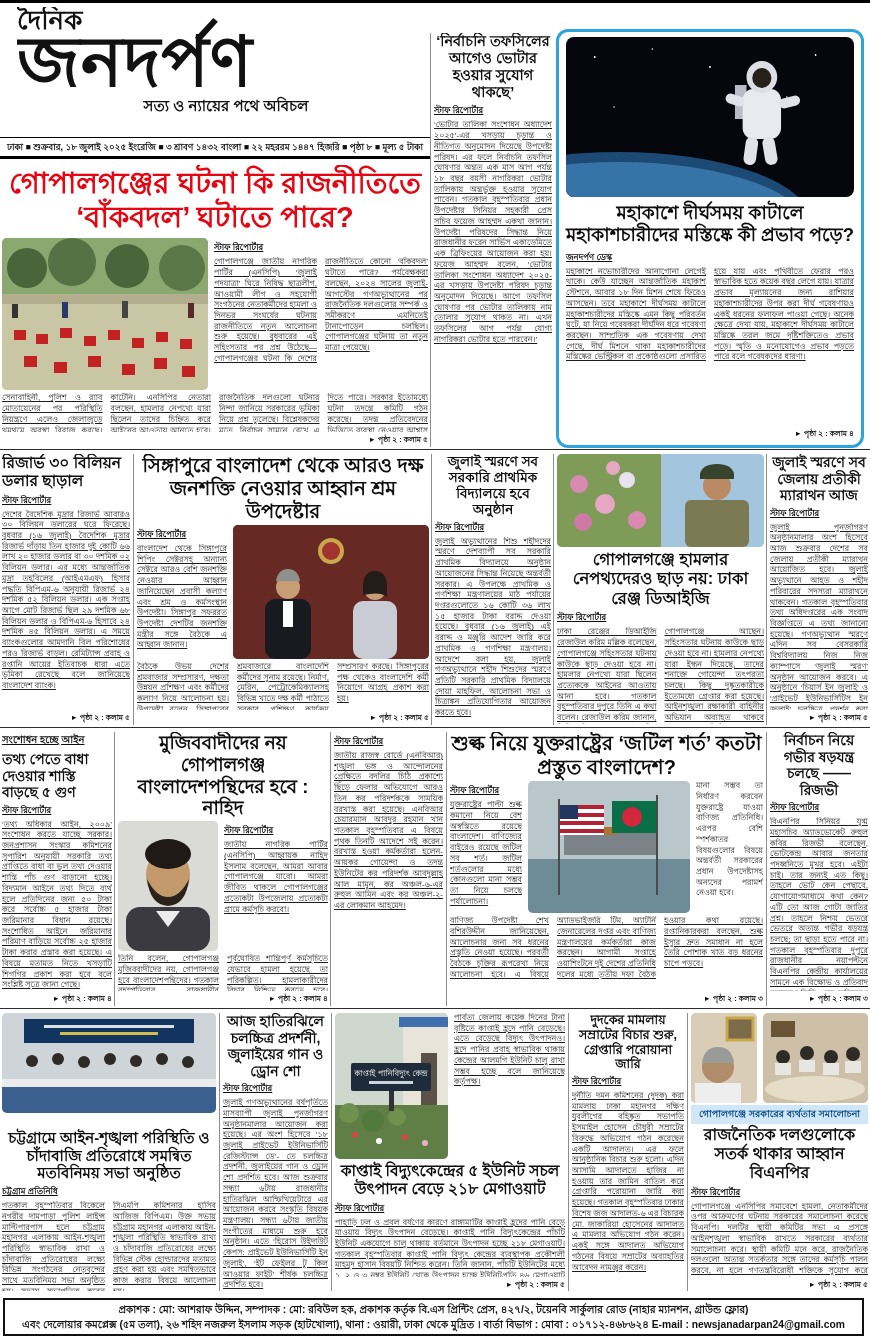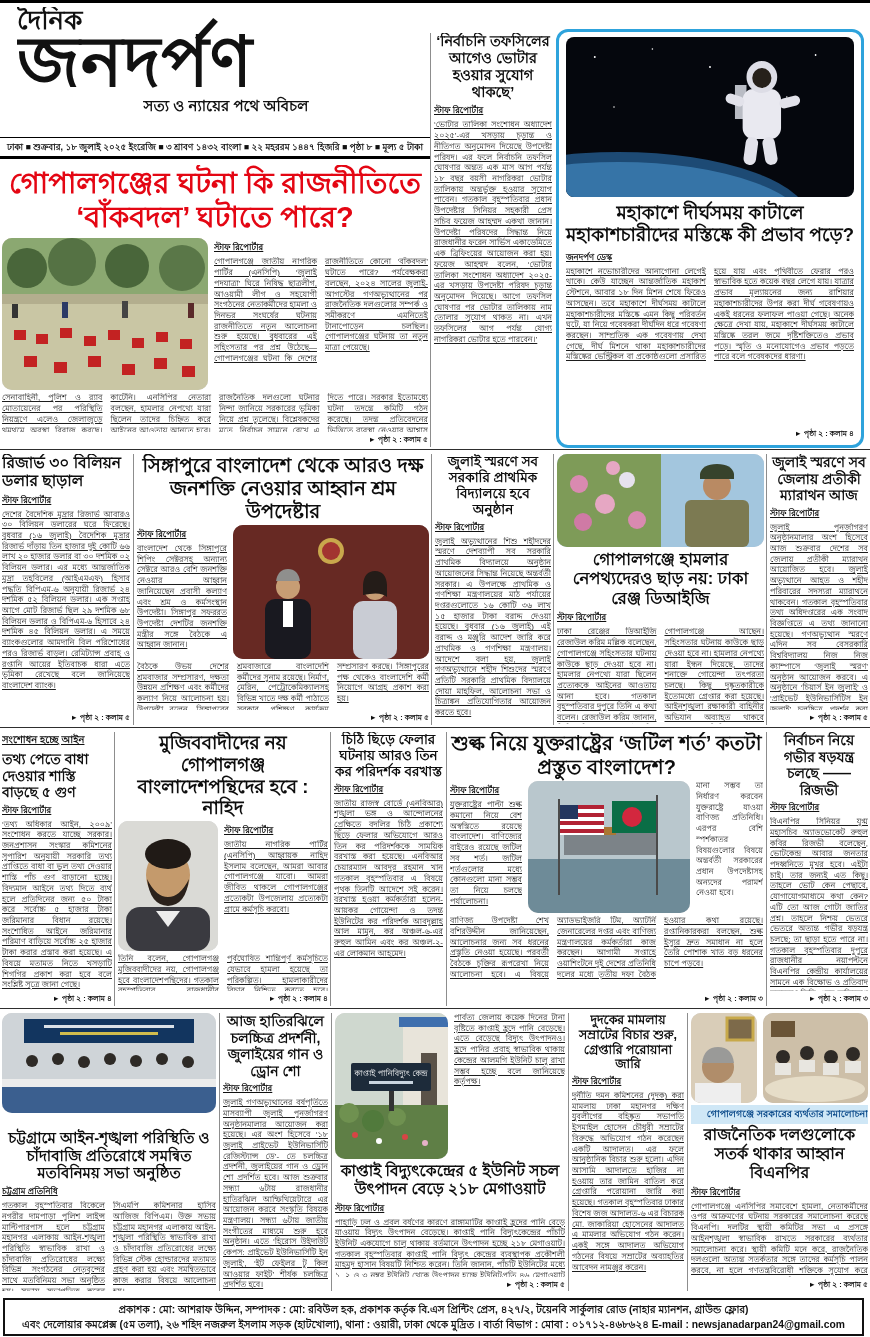--- a/index.html
+++ b/index.html
@@ -11,35 +11,35 @@
   .red{color:#e40613;}
   .kick{font-weight:bold;font-size:10px;text-decoration:underline;text-align:left;margin-bottom:2px;}
   .by{font-weight:bold;font-size:8.5px;text-decoration:underline;margin:3px 0 2px;flex:0 0 auto;}
   .bd{font-size:8px;line-height:1.34;text-align:justify;color:#1d1d1d;}
   .cont{font-size:7.5px;font-weight:bold;text-align:right;margin-top:2px;flex:0 0 auto;}
   .grow{flex:1 1 auto;overflow:hidden;text-decoration:underline;}
   .c2{columns:2;column-gap:8px;}
   .c3{columns:3;column-gap:8px;}
   .c4{columns:4;column-gap:8px;}
   .row{display:flex;gap:6px;flex:0 0 auto;}
-  .ph{background:#d0d0d0;overflow:hidden;flex:0 0 auto;border-radius:10px;}
+  .ph{background:#d0d0d0;overflow:hidden;flex:0 0 auto;border-radius:5px;}
   .ph svg{display:block;width:100%;height:100%;}
   .vr{position:absolute;width:1px;background:#8d8d8d;}
   .hrline{position:absolute;left:0;width:870px;height:1px;background:#2e2e2e;}
   
   .masthead{position:absolute;left:10px;top:4px;width:418px;height:128px;overflow:hidden;margin-left:7px;}
   .pretitle{font-size:26px;font-weight:900;line-height:1;}
   .title{font-size:70px;font-weight:900;line-height:.95;letter-spacing:1px;margin-top:-4px;white-space:nowrap;}
   .tagline{font-size:15px;font-weight:bold;text-align:center;margin-top:-2px;}
   .dateline{position:absolute;left:0;top:134px;width:430px;height:22px;border-top:1.5px solid #000;
             border-bottom:3px solid #000;display:flex;align-items:center;justify-content:center;
             font-size:8.8px;font-weight:bold;box-sizing:border-box;}
   .bluebox{position:absolute;left:556px;top:26px;width:308px;height:419px;border:3px solid #2ea3dc;
            border-radius:12px;padding:5px 7px;box-sizing:border-box;display:flex;flex-direction:column;overflow:hidden;}
-  .capbar{background:#cfe7f6;color:#0b4a8a;font-weight:bold;font-size:9.5px;text-align:right;
+  .capbar{background:#cfe7f6;color:#0b4a8a;font-weight:bold;font-size:9.5px;text-align:center;
           padding:2px 0;flex:0 0 auto;margin:2px 0;}
   .footer{position:absolute;left:3px;top:1295px;width:861px;height:38px;border:2px solid #111;
           box-sizing:border-box;display:flex;flex-direction:column;justify-content:center;
           text-align:center;font-size:10.3px;font-weight:bold;line-height:1.5;}
 </style>
 </head>
 <body>
 
 <div class="page">
 
@@ -243,21 +243,20 @@
         <div class="bd grow">জাতীয় নাগরিক পার্টির (এনসিপি) আহ্বায়ক নাহিদ ইসলাম বলেছেন, আমরা আবার গোপালগঞ্জে যাবো। আমরা জীবিত থাকলে গোপালগঞ্জের প্রত্যেকটা উপজেলায় প্রত্যেকটা গ্রামে কর্মসূচি করবো।</div>
       </div>
     </div>
     <div class="bd c2 grow" style="margin-top:3px">তিনি বলেন, গোপালগঞ্জ মুজিববাদীদের নয়, গোপালগঞ্জ হবে বাংলাদেশপন্থিদের। গতকাল বৃহস্পতিবার রাজধানীর বাংলামোটরে দলের কেন্দ্রীয় কার্যালয়ে এক সংবাদ সম্মেলনে তিনি এসব কথা বলেন। নাহিদ ইসলাম বলেন, গোপালগঞ্জে পূর্বঘোষিত শান্তিপূর্ণ কর্মসূচিতে যেভাবে হামলা হয়েছে তা পরিকল্পিত। হামলাকারীদের বিচার নিশ্চিত করতে হবে। প্রশাসনের ভেতরে যারা নিষ্ক্রিয় ছিলেন তাদেরও জবাবদিহির আওতায় আনতে হবে।</div>
     <div class="cont">► পৃষ্ঠা ২ : কলাম ৪</div>
   </div>
 
   <div class="vr" style="left:330px;top:729px;height:274px"></div>
 
   <div class="art" style="left:334px;top:729px;width:109px;height:273px">
-    <div class="hl" style="font-size:13.5px">চিঠি ছিঁড়ে ফেলার ঘটনায় আরও তিন কর পরিদর্শক বরখাস্ত</div>
     <div class="by">স্টাফ রিপোর্টার</div>
     <div class="bd grow">জাতীয় রাজস্ব বোর্ডে (এনবিআর) শৃঙ্খলা ভঙ্গ ও আন্দোলনের প্রেক্ষিতে বদলির চিঠি প্রকাশ্যে ছিঁড়ে ফেলার অভিযোগে আরও তিন কর পরিদর্শককে সাময়িক বরখাস্ত করা হয়েছে। এনবিআর চেয়ারম্যান আবদুর রহমান খান গতকাল বৃহস্পতিবার এ বিষয়ে পৃথক তিনটি আদেশে সই করেন। বরখাস্ত হওয়া কর্মকর্তারা হলেন- আয়কর গোয়েন্দা ও তদন্ত ইউনিটের কর পরিদর্শক আবদুল্লাহ আল মামুন, কর অঞ্চল-৬-এর রুহুল আমিন এবং কর অঞ্চল-২-এর লোকমান আহমেদ।</div>
   </div>
 
   <div class="vr" style="left:446px;top:729px;height:274px"></div>
 
   <div class="art" style="left:450px;top:729px;width:313px;height:273px">
     <div class="hl" style="font-size:20px">শুল্ক নিয়ে যুক্তরাষ্ট্রের ‘জটিল শর্ত’ কতটা প্রস্তুত বাংলাদেশ?</div>
     <div class="row" style="height:132px;margin-top:2px">
       <div style="width:72px;display:flex;flex-direction:column;overflow:hidden">

